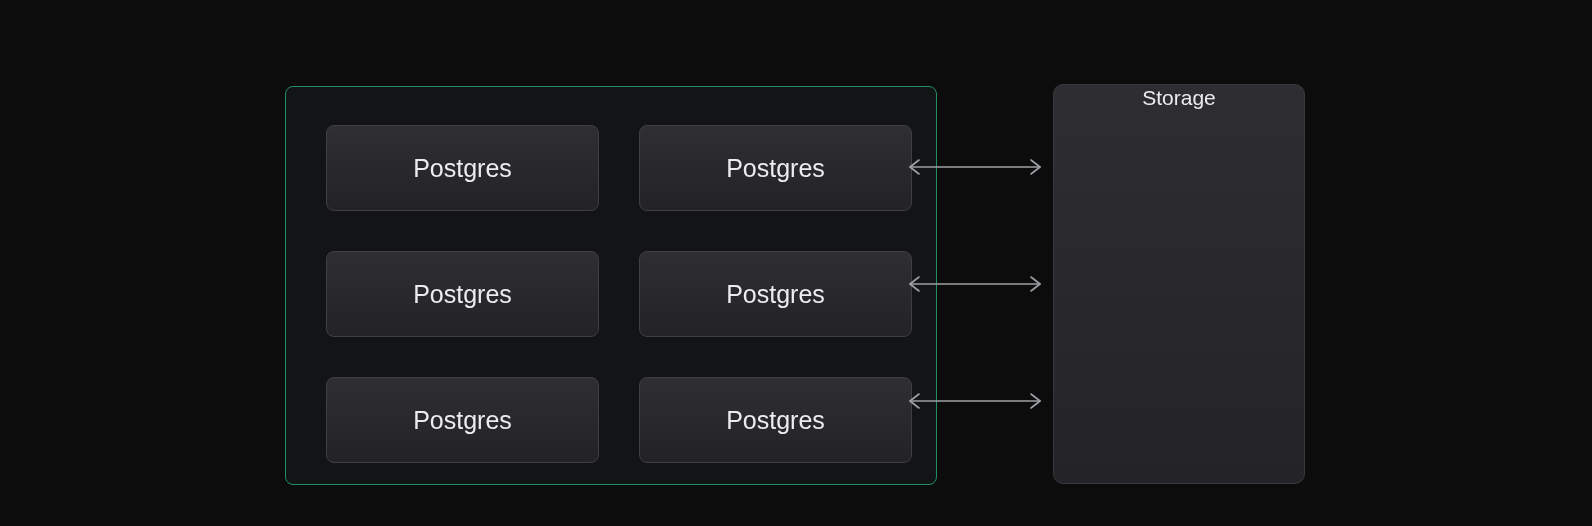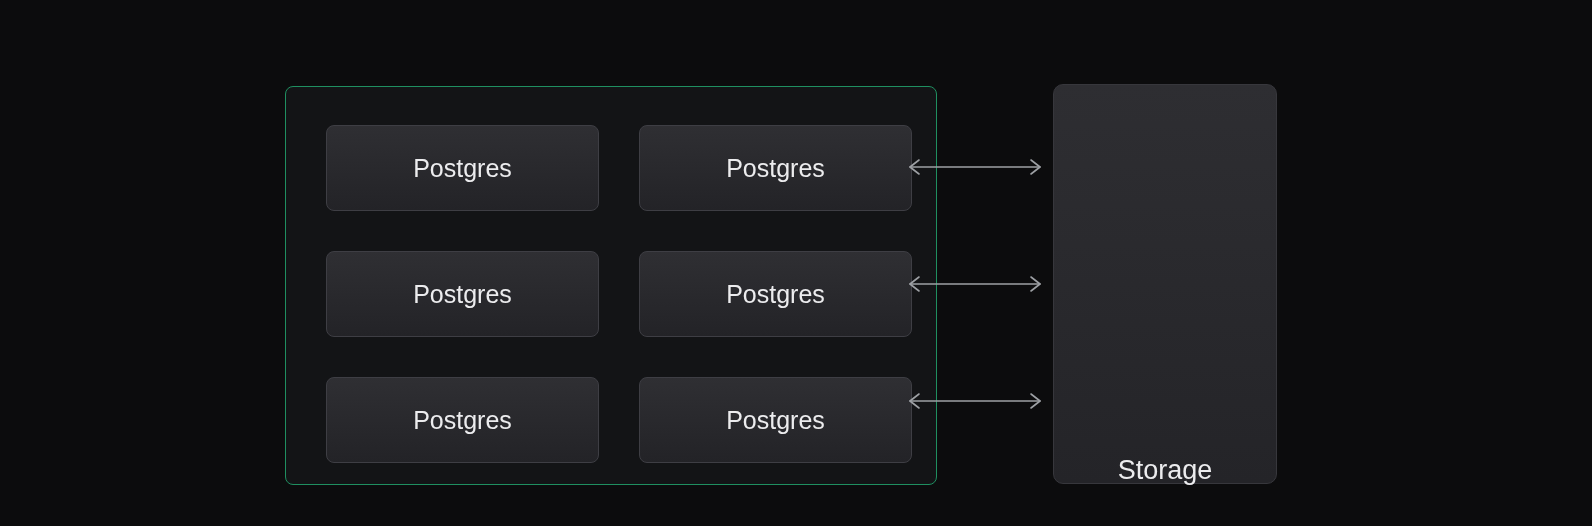--- a/index.html
+++ b/index.html
@@ -54,28 +54,28 @@
     border-radius:8px;
     background:linear-gradient(180deg, var(--node-bg-top) 0%, var(--node-bg-bottom) 100%);
     display:flex;align-items:center;justify-content:center;
     color:var(--text);
     font-size:25px;
     line-height:25px;
   }
   .storage-box{
     position:absolute;
     left:1053px;top:84px;
-    width:224px;height:400px;
+    width:252px;height:400px;
     box-sizing:border-box;
     border:1px solid var(--storage-border);
     border-radius:10px;
     background:linear-gradient(180deg, #2e2e32 0%, #242428 100%);
-    display:flex;align-items:flex-end;justify-content:center;
+    display:flex;align-items:flex-start;justify-content:center;
     color:var(--text);
-    font-size:27px;
+    font-size:21px;
     line-height:25px;
   }
   .arrow{
     position:absolute;
     left:905px;
     width:140px;height:22px;
   }
   .arrow-1{top:156px;}
   .arrow-2{top:273px;}
   .arrow-3{top:390px;}

